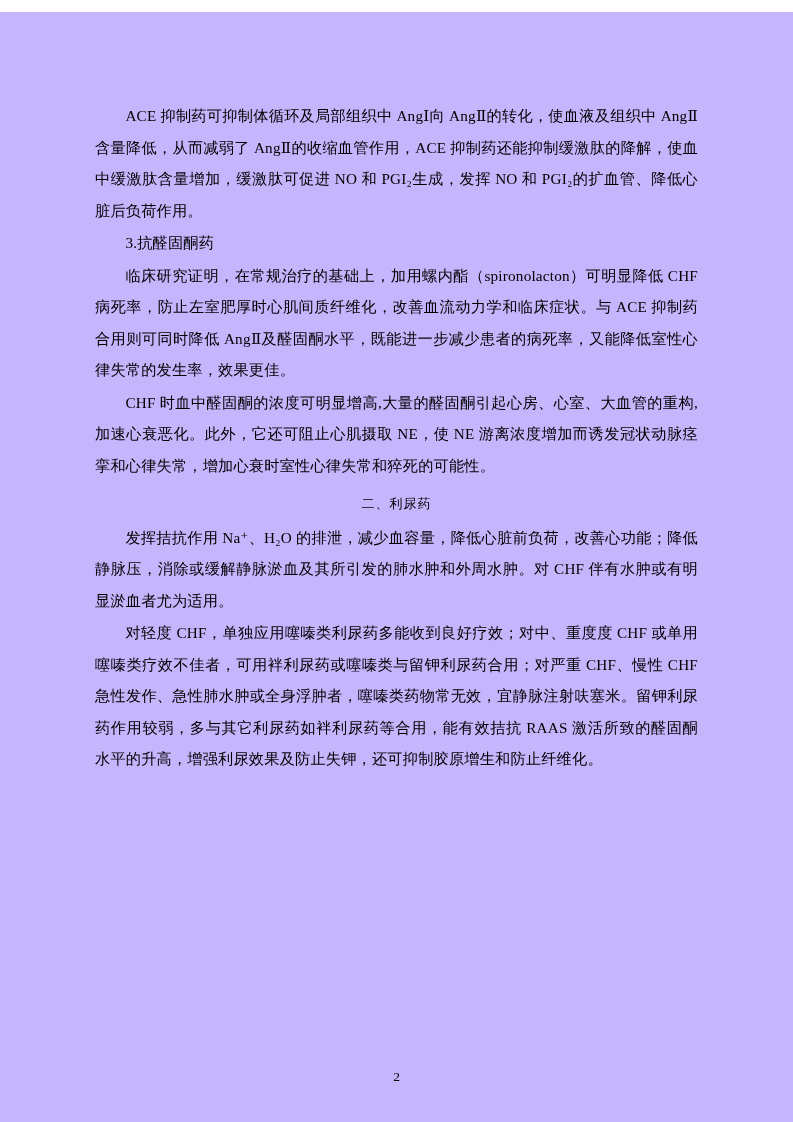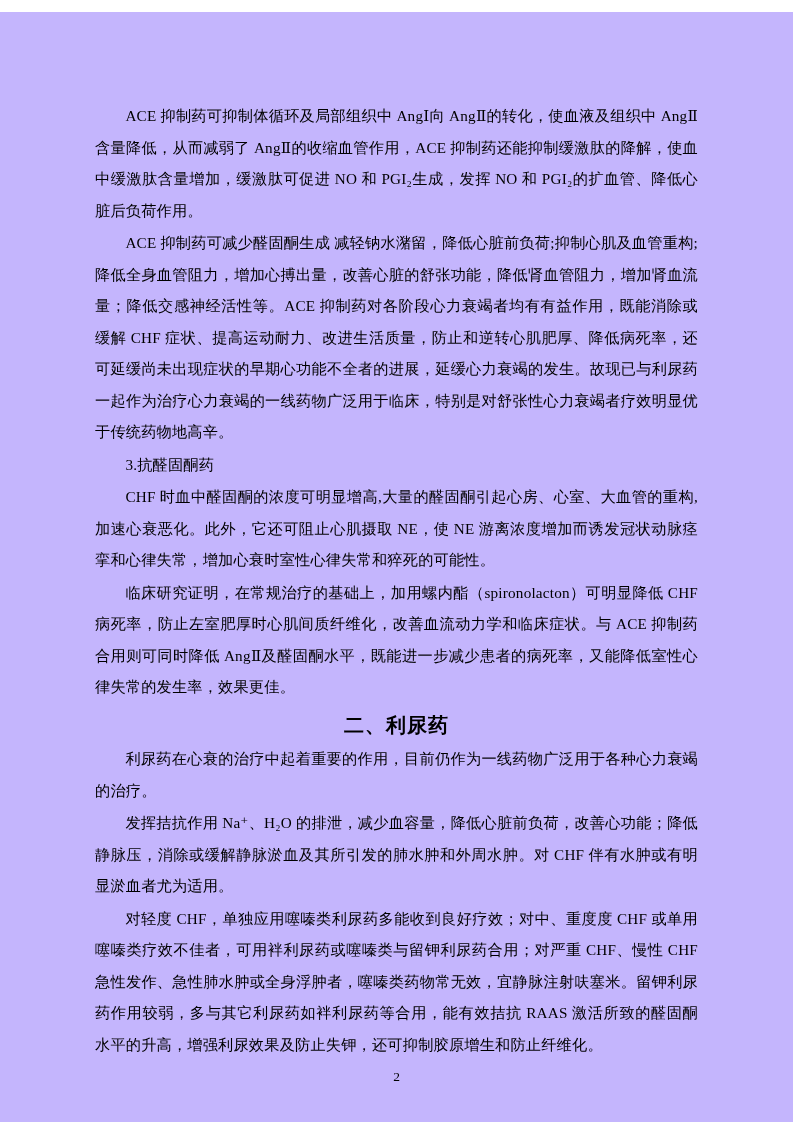--- a/index.html
+++ b/index.html
@@ -31,50 +31,48 @@
     margin: 0 0 1px 0;
     font-size: 15.2px;
     line-height: 31.5px;
     text-align: justify;
     text-justify: inter-ideograph;
     text-indent: 2em;
     letter-spacing: 0.2px;
   }
   h2.section-heading {
     margin: 7px 0 2px 0;
-    font-size: 20px;
+    font-size: 13px;
     line-height: 31.5px;
-    font-weight: bold;
+    font-weight: normal;
     text-align: center;
     letter-spacing: 1px;
   }
   .pagenum {
     position: absolute;
     left: 0;
     right: 0;
     top: 1057px;
     text-align: center;
     font-size: 13.5px;
     font-family: "Liberation Serif", "DejaVu Serif", serif;
   }
 </style>
 </head>
 <body>
 
 <div class="page">
   <div class="content">
 
     <p class="para">ACE 抑制药可抑制体循环及局部组织中 AngⅠ向 AngⅡ的转化，使血液及组织中 AngⅡ含量降低，从而减弱了 AngⅡ的收缩血管作用，ACE 抑制药还能抑制缓激肽的降解，使血中缓激肽含量增加，缓激肽可促进 NO 和 PGI₂生成，发挥 NO 和 PGI₂的扩血管、降低心脏后负荷作用。</p>
-    <p class="para">ACE 抑制药可减少醛固酮生成 减轻钠水潴留，降低心脏前负荷;抑制心肌及血管重构; 降低全身血管阻力，增加心搏出量，改善心脏的舒张功能，降低肾血管阻力，增加肾血流量；降低交感神经活性等。ACE 抑制药对各阶段心力衰竭者均有有益作用，既能消除或缓解 CHF 症状、提高运动耐力、改进生活质量，防止和逆转心肌肥厚、降低病死率，还可延缓尚未出现症状的早期心功能不全者的进展，延缓心力衰竭的发生。故现已与利尿药一起作为治疗心力衰竭的一线药物广泛用于临床，特别是对舒张性心力衰竭者疗效明显优于传统药物地高辛。</p>
     <p class="para">3.抗醛固酮药</p>
+    <p class="para">临床研究证明，在常规治疗的基础上，加用螺内酯（spironolacton）可明显降低 CHF 病死率，防止左室肥厚时心肌间质纤维化，改善血流动力学和临床症状。与 ACE 抑制药合用则可同时降低 AngⅡ及醛固酮水平，既能进一步减少患者的病死率，又能降低室性心律失常的发生率，效果更佳。</p>
     <p class="para">CHF 时血中醛固酮的浓度可明显增高,大量的醛固酮引起心房、心室、大血管的重构,加速心衰恶化。此外，它还可阻止心肌摄取 NE，使 NE 游离浓度增加而诱发冠状动脉痉挛和心律失常，增加心衰时室性心律失常和猝死的可能性。</p>
-    <p class="para">临床研究证明，在常规治疗的基础上，加用螺内酯（spironolacton）可明显降低 CHF 病死率，防止左室肥厚时心肌间质纤维化，改善血流动力学和临床症状。与 ACE 抑制药合用则可同时降低 AngⅡ及醛固酮水平，既能进一步减少患者的病死率，又能降低室性心律失常的发生率，效果更佳。</p>
 
     <h2 class="section-heading">二、利尿药</h2>
 
-    <p class="para">利尿药在心衰的治疗中起着重要的作用，目前仍作为一线药物广泛用于各种心力衰竭的治疗。</p>
     <p class="para">发挥拮抗作用 Na⁺、H₂O 的排泄，减少血容量，降低心脏前负荷，改善心功能；降低静脉压，消除或缓解静脉淤血及其所引发的肺水肿和外周水肿。对 CHF 伴有水肿或有明显淤血者尤为适用。</p>
     <p class="para">对轻度 CHF，单独应用噻嗪类利尿药多能收到良好疗效；对中、重度度 CHF 或单用噻嗪类疗效不佳者，可用袢利尿药或噻嗪类与留钾利尿药合用；对严重 CHF、慢性 CHF 急性发作、急性肺水肿或全身浮肿者，噻嗪类药物常无效，宜静脉注射呋塞米。留钾利尿药作用较弱，多与其它利尿药如袢利尿药等合用，能有效拮抗 RAAS 激活所致的醛固酮水平的升高，增强利尿效果及防止失钾，还可抑制胶原增生和防止纤维化。</p>
 
   </div>
 
   <div class="pagenum">2</div>
 </div>
 
 </body></html>

